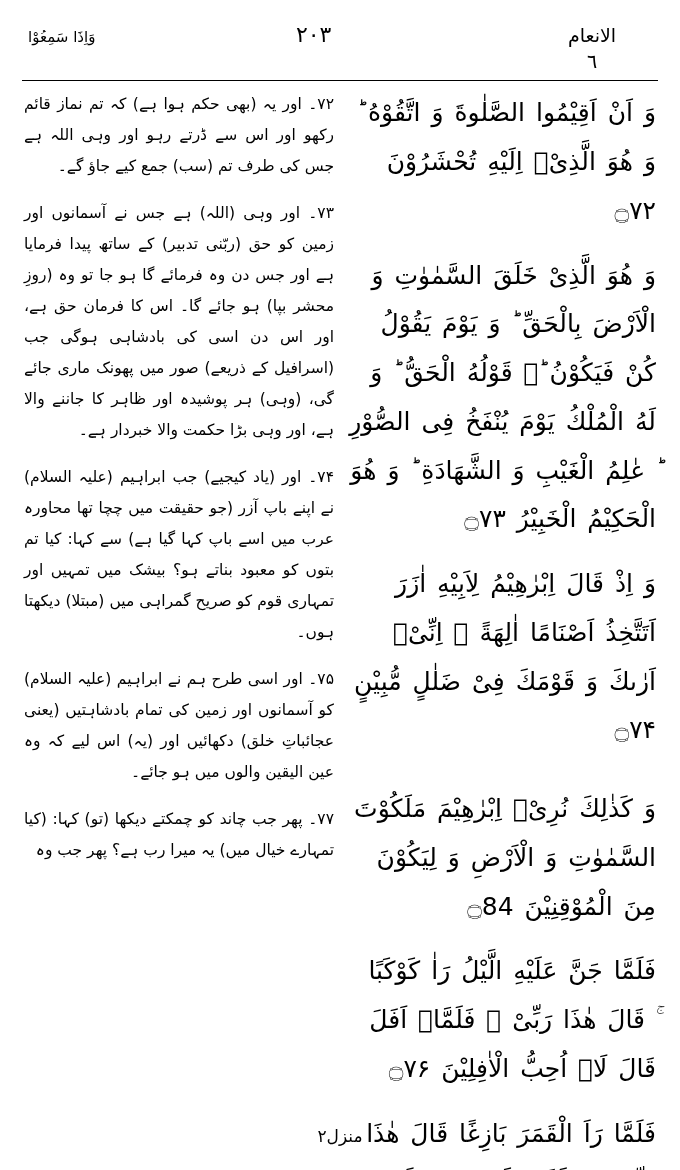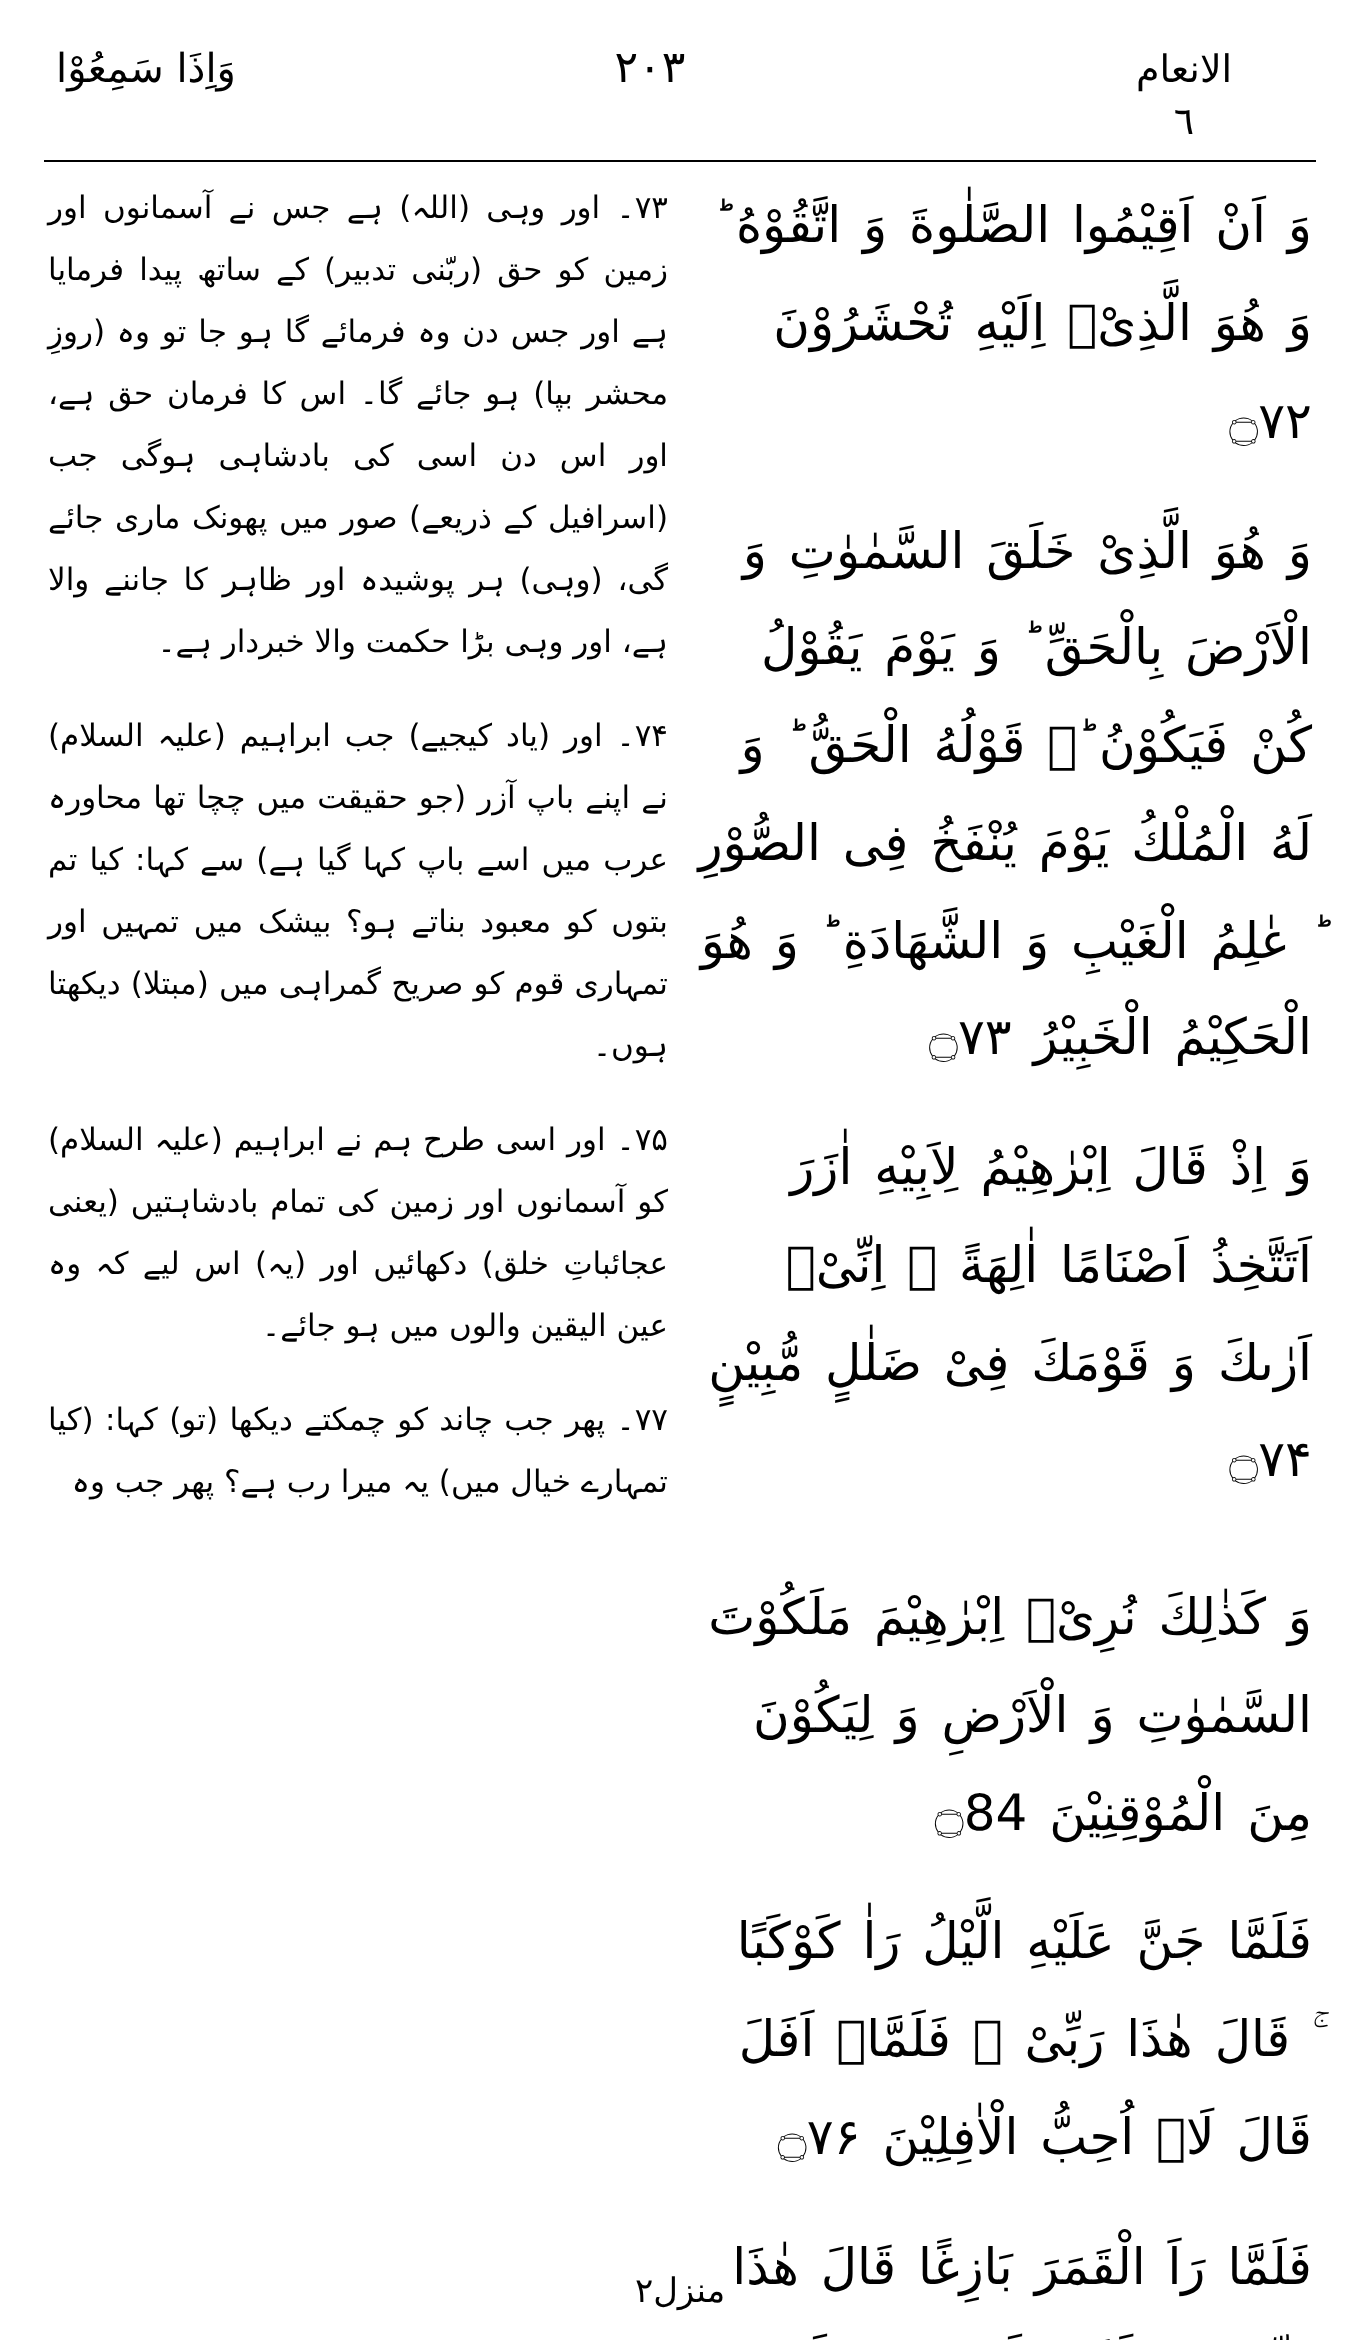--- a/index.html
+++ b/index.html
@@ -44,21 +44,21 @@
   .header .para-name {
     font-size: 19px;
     display: block;
   }
   .header .page-number {
     font-size: 22px;
     text-align: center;
     flex: 0 0 auto;
   }
   .header .juz-title {
-    font-size: 20px;
+    font-size: 15px;
     flex: 0 0 auto;
   }
   .rule {
     border-top: 1.6px solid #000;
     margin: 6px 6px 8px 6px;
   }
 
   
   .body-cols {
     display: flex;
@@ -110,21 +110,21 @@
     margin: 0 0 16px 0;
     text-align: justify;
     text-align-last: right;
     font-family: "DejaVu Sans", "Liberation Sans", sans-serif;
   }
   .urdu-para:last-child { margin-bottom: 0; }
 
   
   .footer {
     position: absolute;
-    bottom: 14px;
+    bottom: 24px;
     left: 0;
     right: 0;
     text-align: center;
     font-size: 17px;
     direction: rtl;
   }
 </style>
 </head>
 <body>
 
@@ -148,20 +148,21 @@
       <p class="ayah">وَ هُوَ الَّذِیْ خَلَقَ السَّمٰوٰتِ وَ الْاَرْضَ بِالْحَقِّ ؕ وَ یَوْمَ یَقُوْلُ كُنْ فَیَكُوْنُ ؕ۬ قَوْلُهُ الْحَقُّ ؕ وَ لَهُ الْمُلْكُ یَوْمَ یُنْفَخُ فِی الصُّوْرِ ؕ عٰلِمُ الْغَیْبِ وَ الشَّهَادَةِ ؕ وَ هُوَ الْحَكِیْمُ الْخَبِیْرُ ۝۷۳</p>
       <p class="ayah gap-lg">وَ اِذْ قَالَ اِبْرٰهِیْمُ لِاَبِیْهِ اٰزَرَ اَتَتَّخِذُ اَصْنَامًا اٰلِهَةً ۚ اِنِّیْۤ اَرٰىكَ وَ قَوْمَكَ فِیْ ضَلٰلٍ مُّبِیْنٍ ۝۷۴</p>
       <p class="ayah">وَ كَذٰلِكَ نُرِیْۤ اِبْرٰهِیْمَ مَلَكُوْتَ السَّمٰوٰتِ وَ الْاَرْضِ وَ لِیَكُوْنَ مِنَ الْمُوْقِنِیْنَ ۝84</p>
       <p class="ayah">فَلَمَّا جَنَّ عَلَیْهِ الَّیْلُ رَاٰ كَوْكَبًا ۚ قَالَ هٰذَا رَبِّیْ ۚ فَلَمَّاۤ اَفَلَ قَالَ لَاۤ اُحِبُّ الْاٰفِلِیْنَ ۝۷۶</p>
       <p class="ayah">فَلَمَّا رَاَ الْقَمَرَ بَازِغًا قَالَ هٰذَا رَبِّیْ ۚ فَلَمَّاۤ اَفَلَ قَالَ لَىِٕنْ لَّمْ</p>
     </div>
 
     <div class="divider"></div>
 
     <div class="col col-urdu">
+      <p class="urdu-para">۷۲۔ اور یہ (بھی حکم ہوا ہے) کہ تم نماز قائم رکھو اور اس سے ڈرتے رہو اور وہی اللہ ہے جس کی طرف تم (سب) جمع کیے جاؤ گے۔</p>
       <p class="urdu-para">۷۳۔ اور وہی (اللہ) ہے جس نے آسمانوں اور زمین کو حق (ربّنی تدبیر) کے ساتھ پیدا فرمایا ہے اور جس دن وہ فرمائے گا ہو جا تو وہ (روزِ محشر بپا) ہو جائے گا۔ اس کا فرمان حق ہے، اور اس دن اسی کی بادشاہی ہوگی جب (اسرافیل کے ذریعے) صور میں پھونک ماری جائے گی، (وہی) ہر پوشیدہ اور ظاہر کا جاننے والا ہے، اور وہی بڑا حکمت والا خبردار ہے۔</p>
       <p class="urdu-para">۷۴۔ اور (یاد کیجیے) جب ابراہیم (علیہ السلام) نے اپنے باپ آزر (جو حقیقت میں چچا تھا محاورہ عرب میں اسے باپ کہا گیا ہے) سے کہا: کیا تم بتوں کو معبود بناتے ہو؟ بیشک میں تمہیں اور تمہاری قوم کو صریح گمراہی میں (مبتلا) دیکھتا ہوں۔</p>
       <p class="urdu-para">۷۵۔ اور اسی طرح ہم نے ابراہیم (علیہ السلام) کو آسمانوں اور زمین کی تمام بادشاہتیں (یعنی عجائباتِ خلق) دکھائیں اور (یہ) اس لیے کہ وہ عین الیقین والوں میں ہو جائے۔</p>
       <p class="urdu-para">۷۷۔ پھر جب چاند کو چمکتے دیکھا (تو) کہا: (کیا تمہارے خیال میں) یہ میرا رب ہے؟ پھر جب وہ</p>
     </div>
 
   </div>
 
   <div class="footer">
     <span>منزل۲</span>

